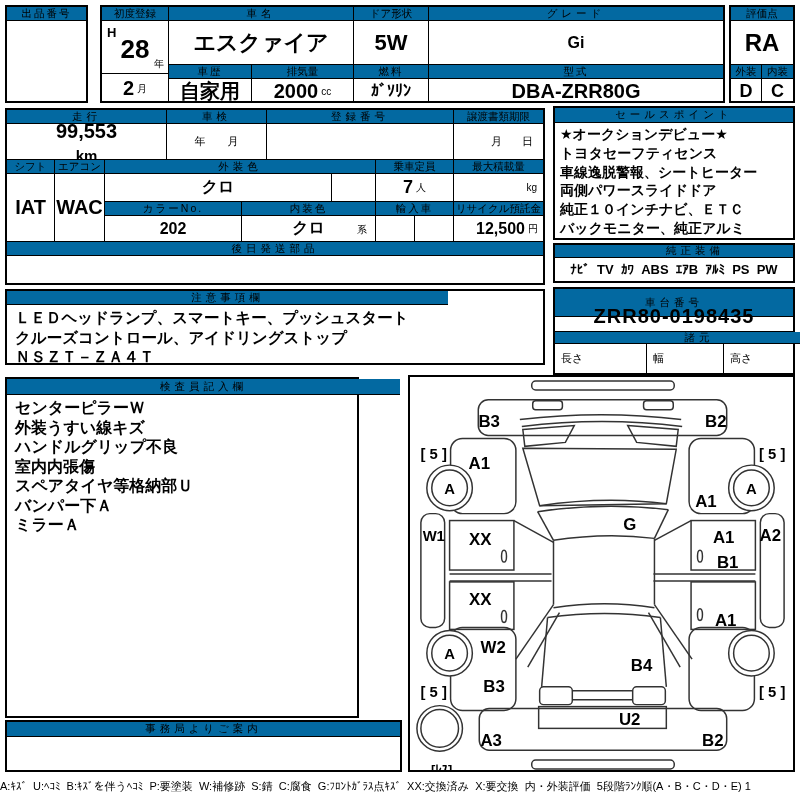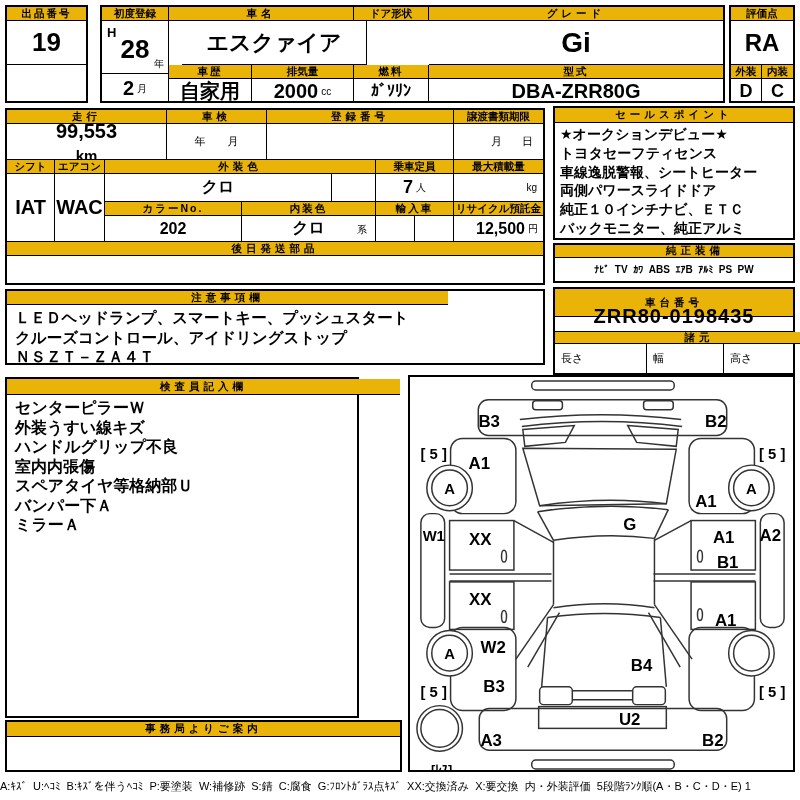--- a/index.html
+++ b/index.html
@@ -1,19 +1,19 @@
 <!DOCTYPE html>
 <html><head>
 <meta charset="utf-8">
 <style>
   html,body{margin:0;padding:0;background:#fff;}
   body{width:800px;height:800px;position:relative;font-family:"Liberation Sans","DejaVu Sans",sans-serif;color:#000;}
   .bx{position:absolute;background:#fff;border:2px solid #000;box-sizing:border-box;}
   .cell{position:absolute;box-sizing:border-box;display:flex;align-items:center;justify-content:center;overflow:hidden;}
-  .hd{background:#eab308;font-size:10.5px;letter-spacing:2px;font-weight:bold;}
+  .hd{background:#0369a1;font-size:10.5px;letter-spacing:2px;font-weight:normal;}
   .sp0{letter-spacing:0;}
   .sp4{letter-spacing:4px;}
   .bb{border-bottom:1px solid #000;}
   .br{border-right:1px solid #000;}
   .v26{font-size:26px;font-weight:bold;}
   .v22{font-size:22px;font-weight:bold;}
   .v20{font-size:20px;font-weight:bold;}
   .v18{font-size:18px;font-weight:bold;}
   .v16{font-size:16px;font-weight:bold;}
   .u{font-size:10px;font-weight:normal;margin-left:3px;}
@@ -25,41 +25,41 @@
   .dl-md{font:bold 15px "Liberation Sans","DejaVu Sans",sans-serif;}
   .dl-sm{font:bold 13px "Liberation Sans","DejaVu Sans",sans-serif;}
   .shape{stroke:#333;fill:none;stroke-width:1.5;}
   .wheel{stroke:#333;fill:#fff;stroke-width:1.5;}
 </style>
 </head>
 <body>
 
 <div class="bx" style="left:5px;top:5px;width:83px;height:98px;">
   <div class="cell hd bb" style="left:0;top:0;width:79px;height:14px;">出品番号</div>
-  <div class="cell v26 bb" style="left:0;top:14px;width:79px;height:44px;">19</div>
 </div>
 
 <div class="bx" style="left:100px;top:5px;width:625px;height:98px;">
   <div class="cell hd bb br" style="left:0;top:0;width:67px;height:14px;letter-spacing:0;">初度登録</div>
   <div class="cell hd bb br sp4" style="left:67px;top:0;width:185px;height:14px;">車名</div>
   <div class="cell hd bb br sp0" style="left:252px;top:0;width:75px;height:14px;">ドア形状</div>
   <div class="cell hd bb sp4" style="left:327px;top:0;width:294px;height:14px;">グレード</div>
 
   <div class="cell bb br rel" style="left:0;top:14px;width:67px;height:53px;">
     <span style="position:absolute;left:5px;top:4px;font-size:13px;font-weight:bold;">H</span>
     <span class="v26" style="margin-top:4px;">28</span>
     <span style="position:absolute;right:4px;bottom:2px;font-size:10px;">年</span>
   </div>
   <div class="cell br" style="left:0;top:67px;width:67px;height:29px;">
     <span class="v20">2</span>
     <span class="u">月</span>
   </div>
 
-  <div class="cell v22 bb br" style="left:80px;top:14px;width:185px;height:44px;">エスクァイア</div>
-  <div class="cell bb" style="left:327px;top:14px;width:294px;height:44px;font-size:28px;font-weight:bold;">Gi</div>
+  <div class="cell v22 bb br" style="left:67px;top:14px;width:185px;height:44px;">エスクァイア</div>
+  <div class="cell v22 bb br" style="left:252px;top:14px;width:75px;height:44px;">5W</div>
+  <div class="cell bb" style="left:327px;top:14px;width:294px;height:44px;font-size:16px;font-weight:bold;">Gi</div>
 
   <div class="cell hd bb br" style="left:67px;top:58px;width:83px;height:14px;">車歴</div>
   <div class="cell hd bb br sp0" style="left:150px;top:58px;width:102px;height:14px;">排気量</div>
   <div class="cell hd bb br" style="left:252px;top:58px;width:75px;height:14px;">燃料</div>
   <div class="cell hd bb" style="left:327px;top:58px;width:294px;height:14px;">型式</div>
 
   <div class="cell v20 br" style="left:67px;top:72px;width:83px;height:24px;">自家用</div>
   <div class="cell br" style="left:150px;top:72px;width:102px;height:24px;">
     <span class="v20">2000</span>
     <span class="u">cc</span>
@@ -140,21 +140,21 @@
   <div class="txt" style="position:absolute;left:0;top:15px;width:238px;font-size:14px;line-height:18.8px;padding:2px 5px;">★オークションデビュー★
 トヨタセーフティセンス
 車線逸脱警報、シートヒーター
 両側パワースライドドア
 純正１０インチナビ、ＥＴＣ
 バックモニター、純正アルミ</div>
 </div>
 
 <div class="bx" style="left:553px;top:243px;width:242px;height:40px;">
   <div class="cell hd bb sp4" style="left:0;top:0;width:238px;height:13px;padding-left:42px;">純正装備</div>
-  <div class="cell v16 pre" style="left:0;top:13px;width:238px;height:23px;font-size:10px;">ﾅﾋﾞ  TV  ｶﾜ  ABS  ｴｱB  ｱﾙﾐ  PS  PW</div>
+  <div class="cell v16 pre" style="left:0;top:13px;width:238px;height:23px;font-size:13px;">ﾅﾋﾞ  TV  ｶﾜ  ABS  ｴｱB  ｱﾙﾐ  PS  PW</div>
 </div>
 
 <div class="bx" style="left:5px;top:289px;width:540px;height:76px;">
   <div class="cell hd bb sp4" style="left:0;top:0;width:441px;height:14px;">注意事項欄</div>
   <div class="txt" style="position:absolute;left:0;top:14px;width:536px;">ＬＥＤヘッドランプ、スマートキー、プッシュスタート
 クルーズコントロール、アイドリングストップ
 ＮＳＺＴ－ＺＡ４Ｔ</div>
 </div>
 
 <div class="bx" style="left:553px;top:287px;width:242px;height:88px;">

